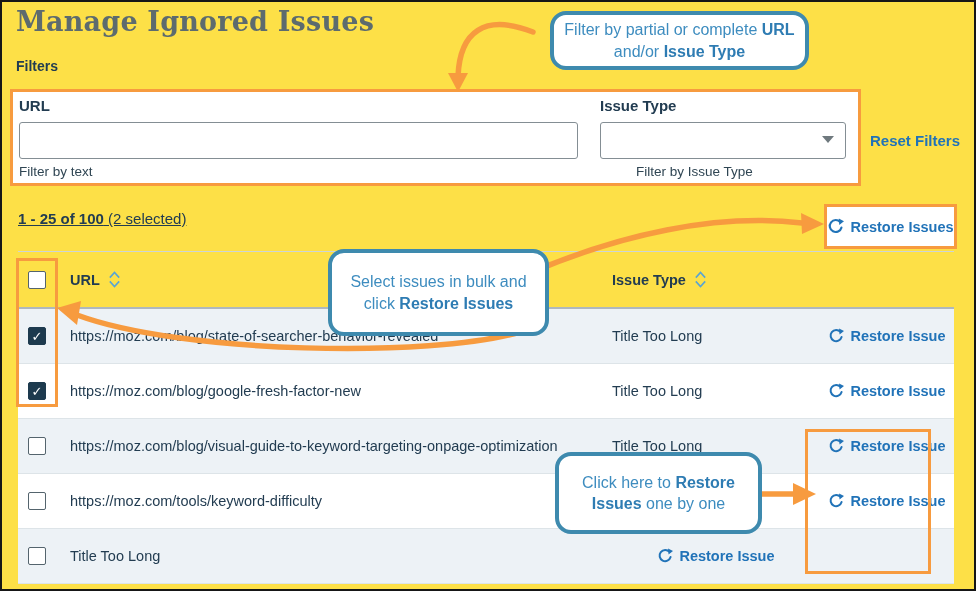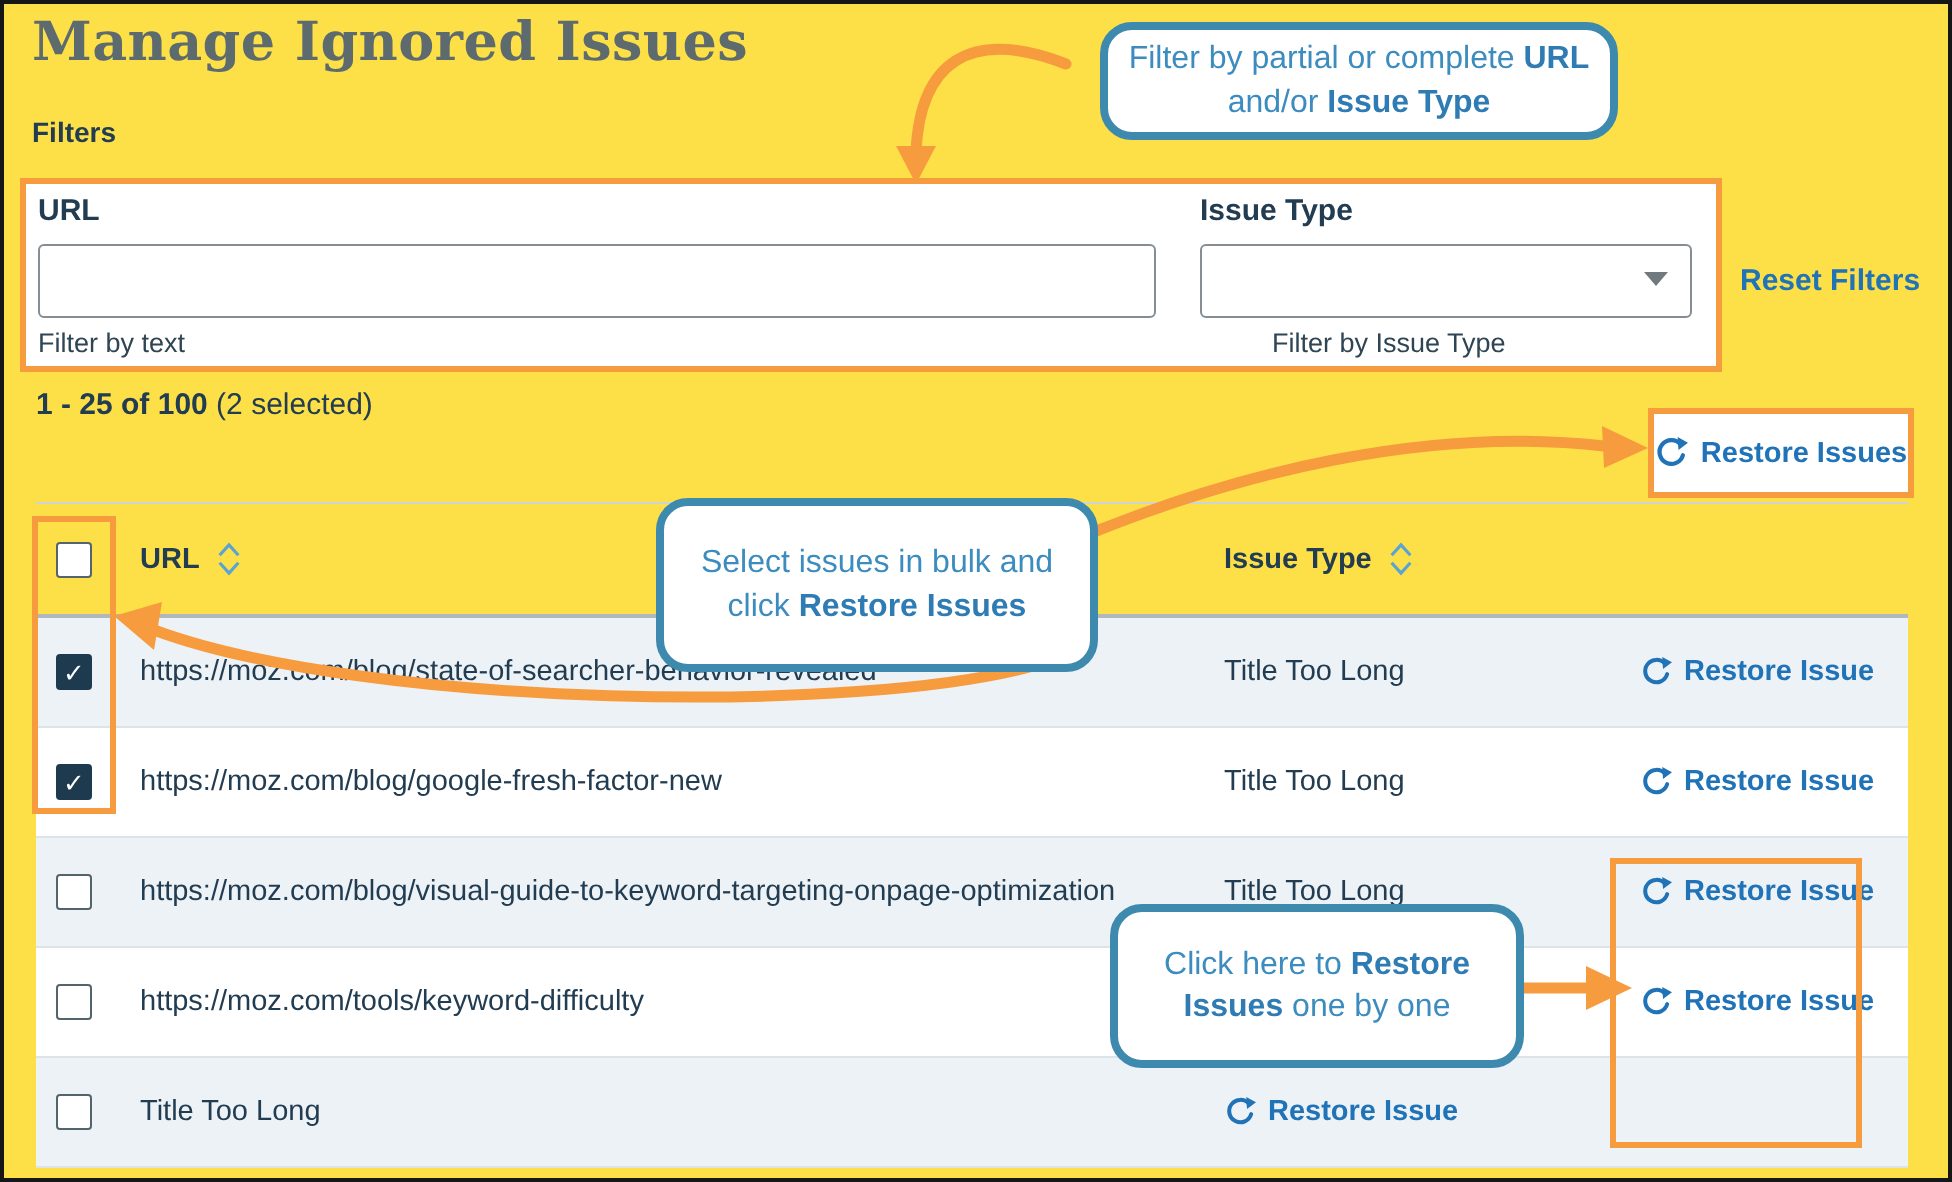--- a/index.html
+++ b/index.html
@@ -57,21 +57,21 @@
   .field-caption { position: absolute; font-size: 13.5px; color: #2f4553; }
   .f-url-caption   { left: 6px;   top: 72px; }
   .f-issue-caption { left: 587px; top: 72px; margin-left: 36px; }
 
   .reset-link {
     position: absolute; left: 868px; top: 130px;
     font-size: 15px; font-weight: 600; color: var(--link); cursor: pointer;
   }
 
   
-  .count-line { position: absolute; left: 16px; top: 192px; font-size: 15px; color: #223c51; }
+  .count-line { position: absolute; left: 16px; top: 208px; font-size: 15px; color: #223c51; text-decoration: underline; }
   .count-line .bold { font-weight: bold; }
 
   .restore-issues-btn {
     position: absolute; left: 822px; top: 202px;
     width: 133px; height: 45px;
     border: 3px solid var(--accent);
     display: flex; align-items: center; justify-content: center; gap: 6px;
     color: var(--link); font-size: 14.5px; font-weight: 600;
     cursor: pointer; background: #fff; z-index: 6;
   }
@@ -85,21 +85,21 @@
     grid-template-columns: 52px 542px 208px 134px;
     align-items: center;
   }
   .thead { height: 57px; border-bottom: 2px solid #aeb8be; }
   .th { font-size: 14.5px; font-weight: bold; color: #223c51; display: flex; align-items: center; gap: 7px; }
   .trow { height: 55px; border-bottom: 1px solid #dde4e8; background: #fff; }
   .trow.alt { background: #edf2f6; }
   .cell { font-size: 14.5px; color: #223c51; }
   .c-check { display: flex; justify-content: flex-start; padding-left: 10px; }
   .c-url { padding-right: 10px; }
-  .c-action { display: flex; }
+  .c-action { display: flex; justify-content: center; }
 
   .checkbox {
     width: 18px; height: 18px; border: 1.5px solid #54646d; border-radius: 2px;
     background: #fff; cursor: pointer;
     display: flex; align-items: center; justify-content: center;
   }
   .checkbox .check-glyph { display: none; }
   .checkbox.checked { background: #1d3a4e; border-color: #1d3a4e; }
   .checkbox.checked .check-glyph { display: block; color: #fff; font-size: 13px; line-height: 1; }
 

